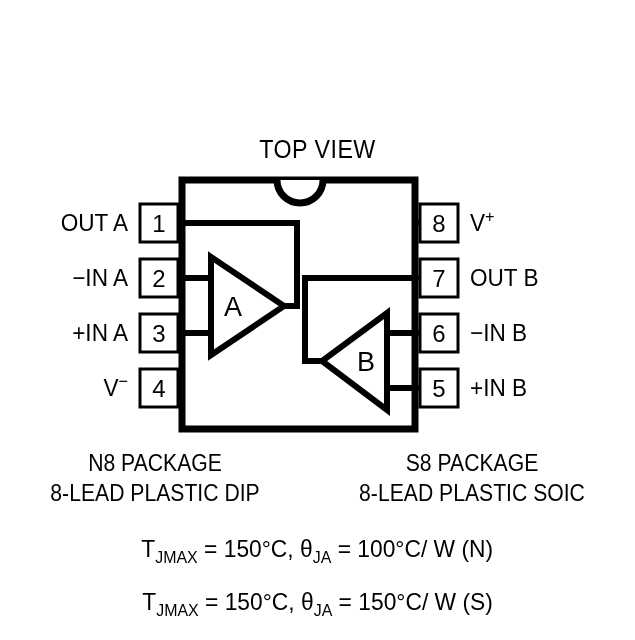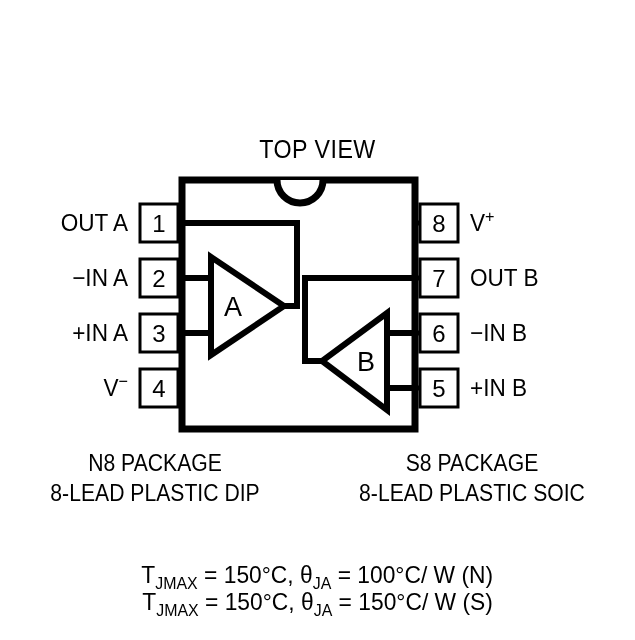--- a/index.html
+++ b/index.html
@@ -184,21 +184,21 @@
   <div class="abs pkg-caption" style="left:0px; top:410px; width:310px;">
     <div>N8 PACKAGE</div>
     <div>8-LEAD PLASTIC DIP</div>
   </div>
 
   <div class="abs pkg-caption" style="left:312px; top:410px; width:320px;">
     <div>S8 PACKAGE</div>
     <div>8-LEAD PLASTIC SOIC</div>
   </div>
 
-  <div class="abs thermal-line" style="top:524px;">
+  <div class="abs thermal-line" style="top:498px;">
     <span class="inner">
       <span>T</span><span class="sub">JMAX</span><span> = 150°C, </span><span>θ</span><span class="sub">JA</span><span> = 100°C/ W (N)</span>
     </span>
   </div>
 
   <div class="abs thermal-line" style="top:551px;">
     <span class="inner">
       <span>T</span><span class="sub">JMAX</span><span> = 150°C, </span><span>θ</span><span class="sub">JA</span><span> = 150°C/ W (S)</span>
     </span>
   </div>

